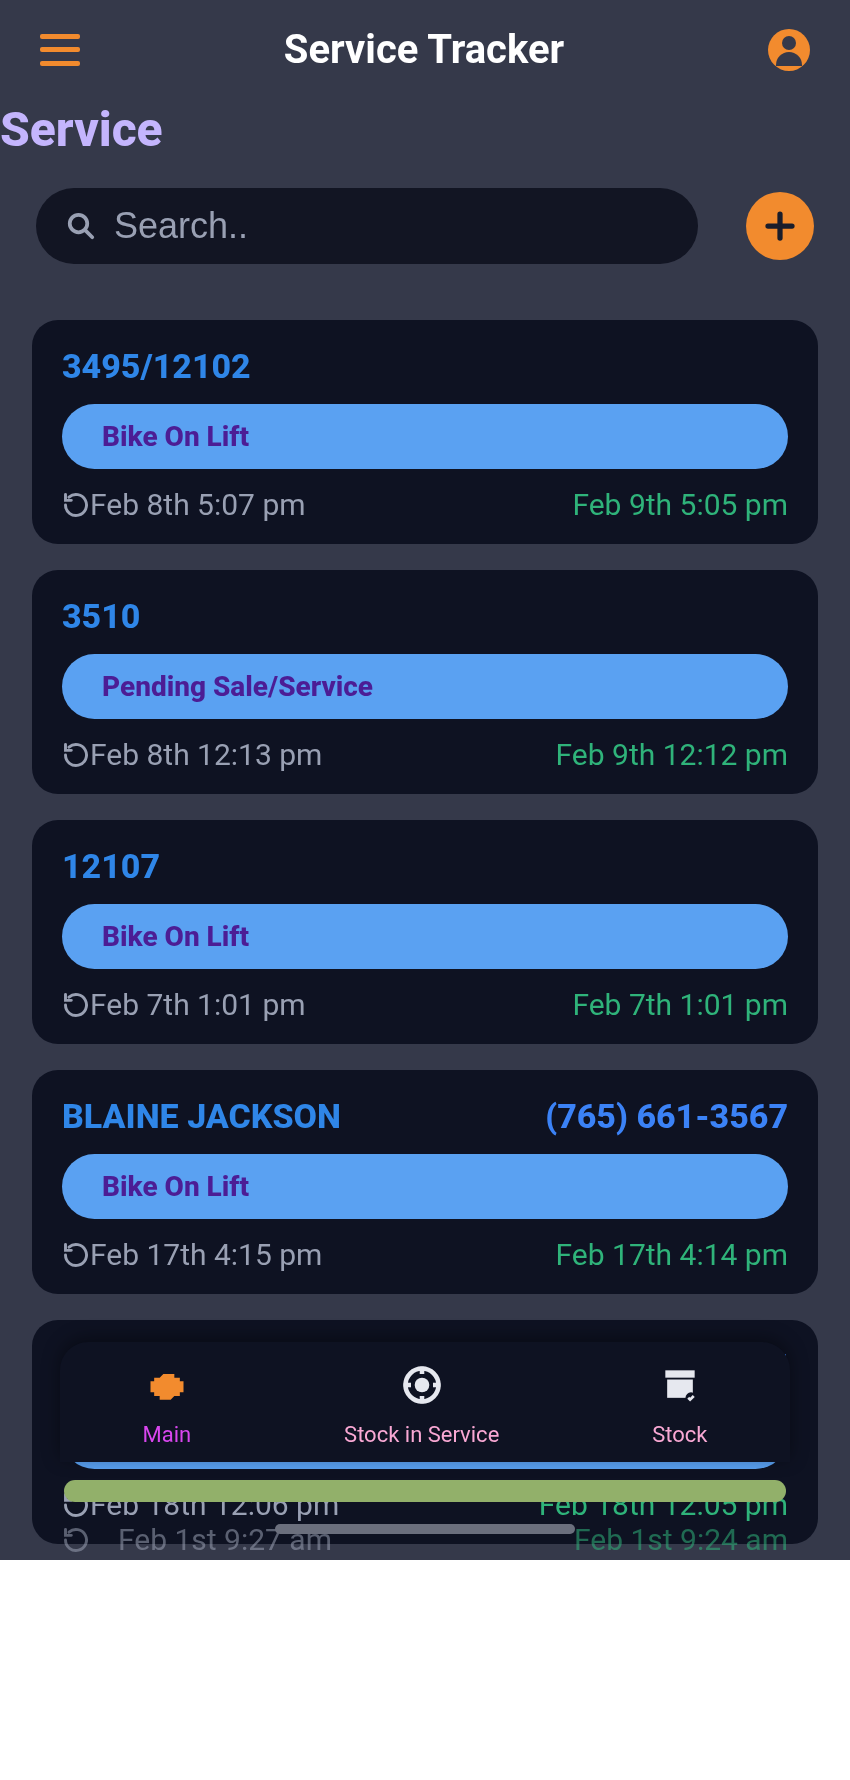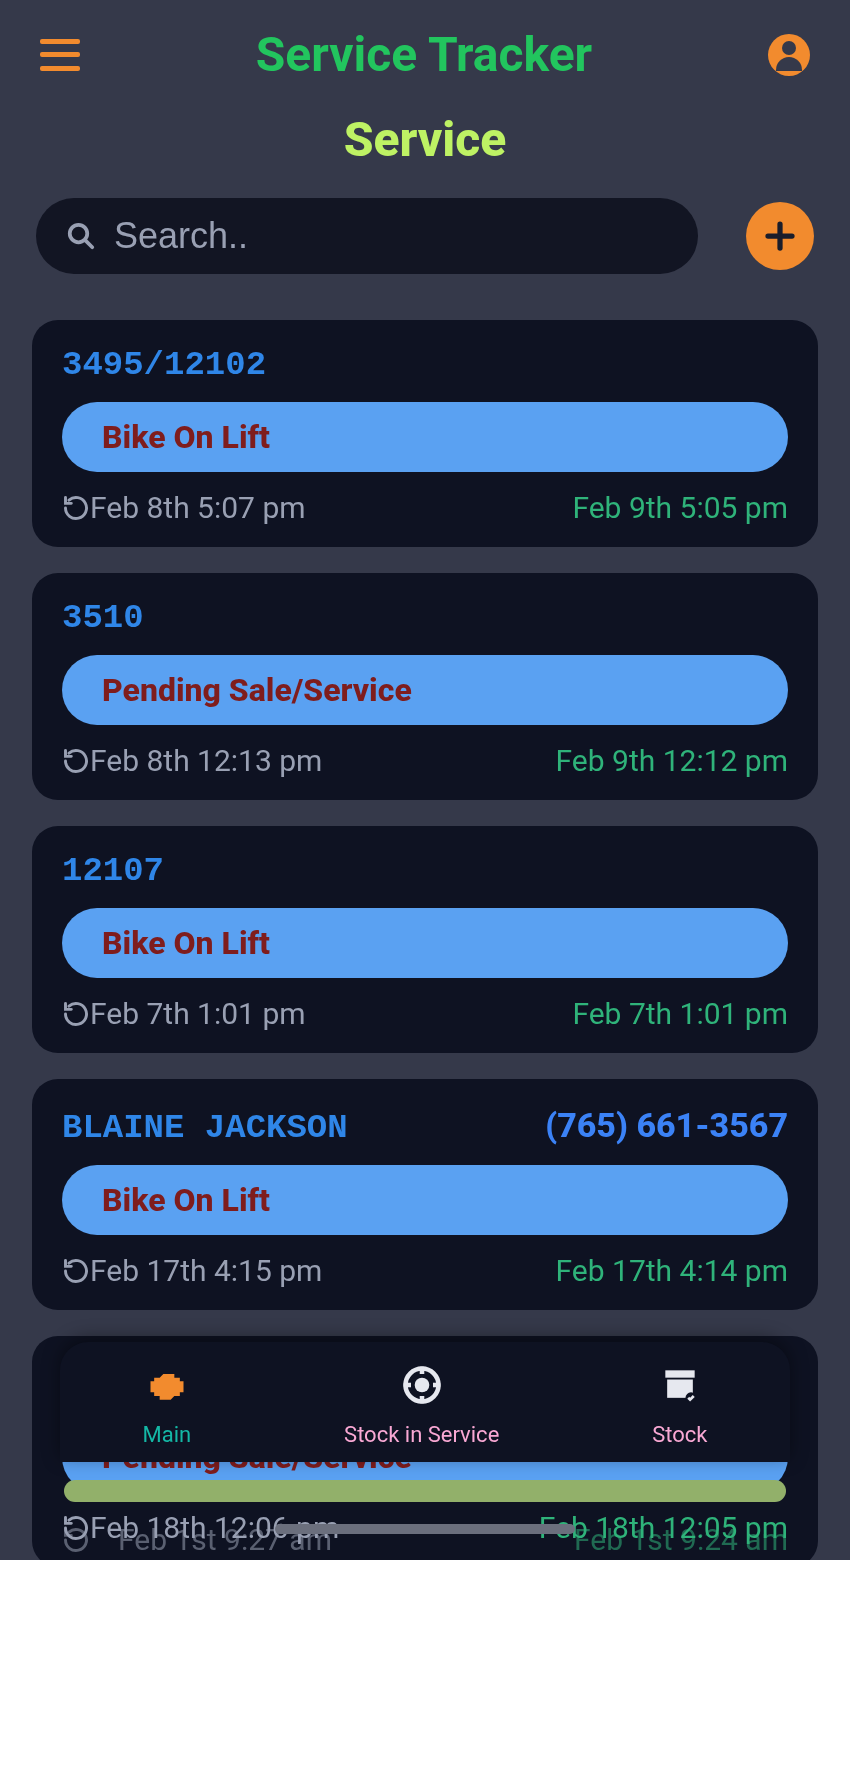--- a/index.html
+++ b/index.html
@@ -22,37 +22,37 @@
   }
   .hamburger {
     width: 40px; height: 32px;
     display: flex; flex-direction: column; justify-content: space-between;
     cursor: pointer;
   }
   .hamburger span {
     display: block; height: 5px; border-radius: 2px; background: #f28b2e;
   }
   .app-title {
-    color: #22c55e; font-size: 48px; font-weight: 700;
+    color: #ffffff; font-size: 40px; font-weight: 700;
   }
   .profile-icon {
     width: 42px; height: 42px; border-radius: 50%; background: #f28b2e;
     position: relative;
   }
   .profile-icon::before {
     content: ""; position: absolute; top: 7px; left: 50%; transform: translateX(-50%);
     width: 14px; height: 14px; border-radius: 50%; background: #35394a;
   }
   .profile-icon::after {
     content: ""; position: absolute; bottom: 5px; left: 50%; transform: translateX(-50%);
     width: 26px; height: 14px; border-radius: 14px 14px 0 0; background: #35394a;
   }
 
   .page-title {
-    text-align: center; color: #bef264; font-size: 48px; font-weight: 800;
+    text-align: left; color: #c4b5fd; font-size: 48px; font-weight: 800;
     margin-top: 18px;
   }
 
   
   .search-row {
     display: flex; align-items: center; gap: 48px;
     padding: 30px 36px 10px 36px;
   }
   .search-box {
     flex: 1; height: 76px; border-radius: 40px;
@@ -82,31 +82,31 @@
     background: #0e1222;
     border-radius: 26px;
     padding: 26px 30px 22px 30px;
     margin-bottom: 26px;
   }
   .card-top {
     display: flex; justify-content: space-between; align-items: baseline;
     margin-bottom: 18px;
   }
   .card-id {
-    color: #2f86e8; font-size: 34px; font-weight: 800; font-family: Liberation Mono, monospace;
+    color: #2f86e8; font-size: 34px; font-weight: 800;
   }
   .card-phone {
     color: #3b82f6; font-size: 34px; font-weight: 800;
   }
   .status-pill {
     background: #5aa1f2;
     border-radius: 40px;
     padding: 16px 40px;
-    color: #7f1d1d;
-    font-size: 32px;
+    color: #4c1d95;
+    font-size: 28px;
     font-weight: 800;
     margin-bottom: 18px;
   }
   .card-bottom {
     display: flex; justify-content: space-between; align-items: center;
   }
   .card-left {
     display: flex; align-items: center; 
     color: #99a0b3; font-size: 30px;
   }
@@ -141,21 +141,21 @@
     align-items: center;
     padding: 14px 6px 8px 6px;
     box-shadow: 0 -4px 18px rgba(0,0,0,0.4);
   }
   .nav-item {
     display: flex; flex-direction: column; align-items: center; gap: 10px;
     cursor: pointer;
   }
   .nav-item svg { width: 44px; height: 44px; }
   .nav-item span { font-size: 22px; color: #f9a8d4; }
-  .nav-item.active span { color: #14b8a6; }
+  .nav-item.active span { color: #d946ef; }
 
   
   .home-indicator {
     position:absolute; bottom:26px; left:50%; transform:translateX(-50%);
     width:300px; height:10px; border-radius:6px; background:#6b6f7d;
   }
 </style>
 </head>
 <body>
 

